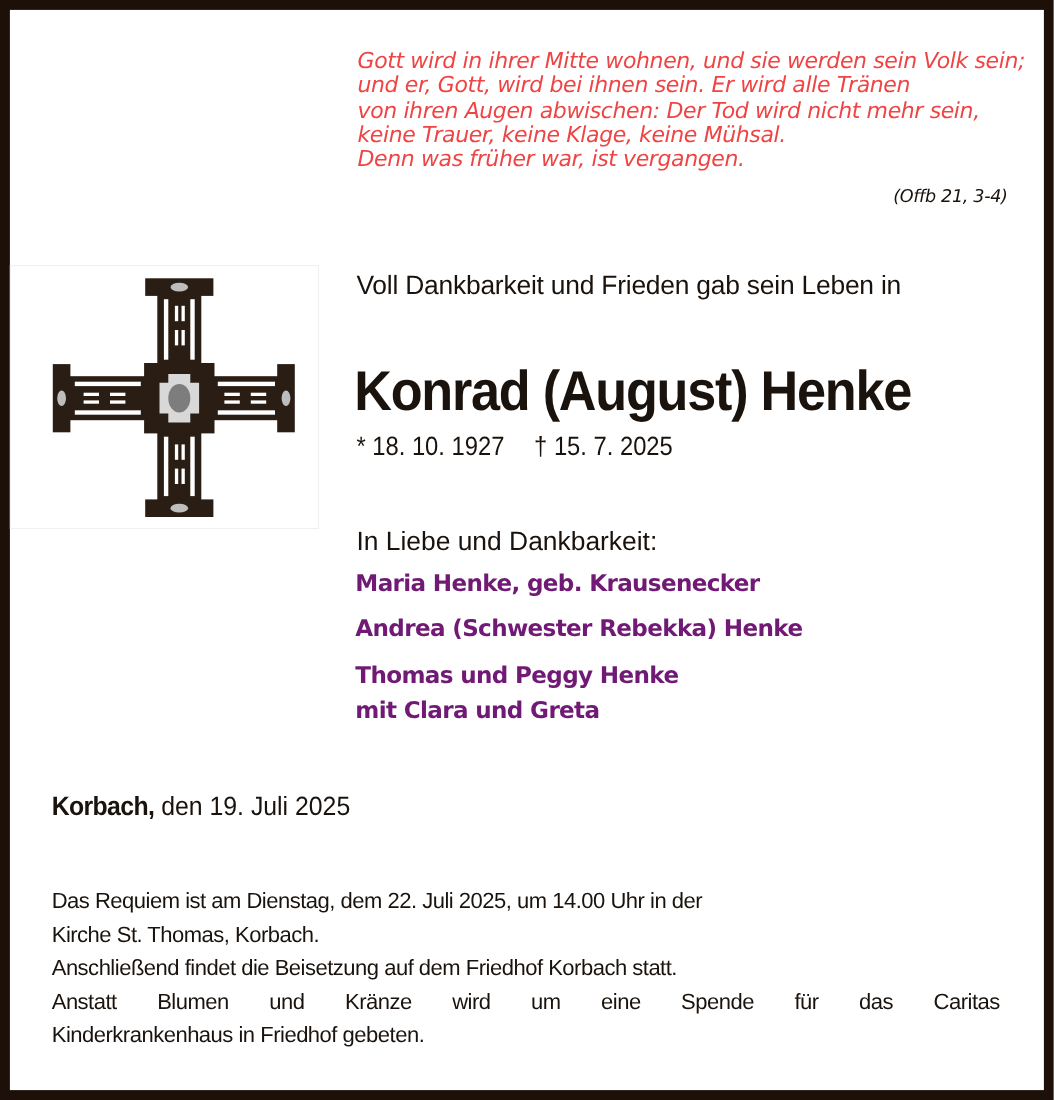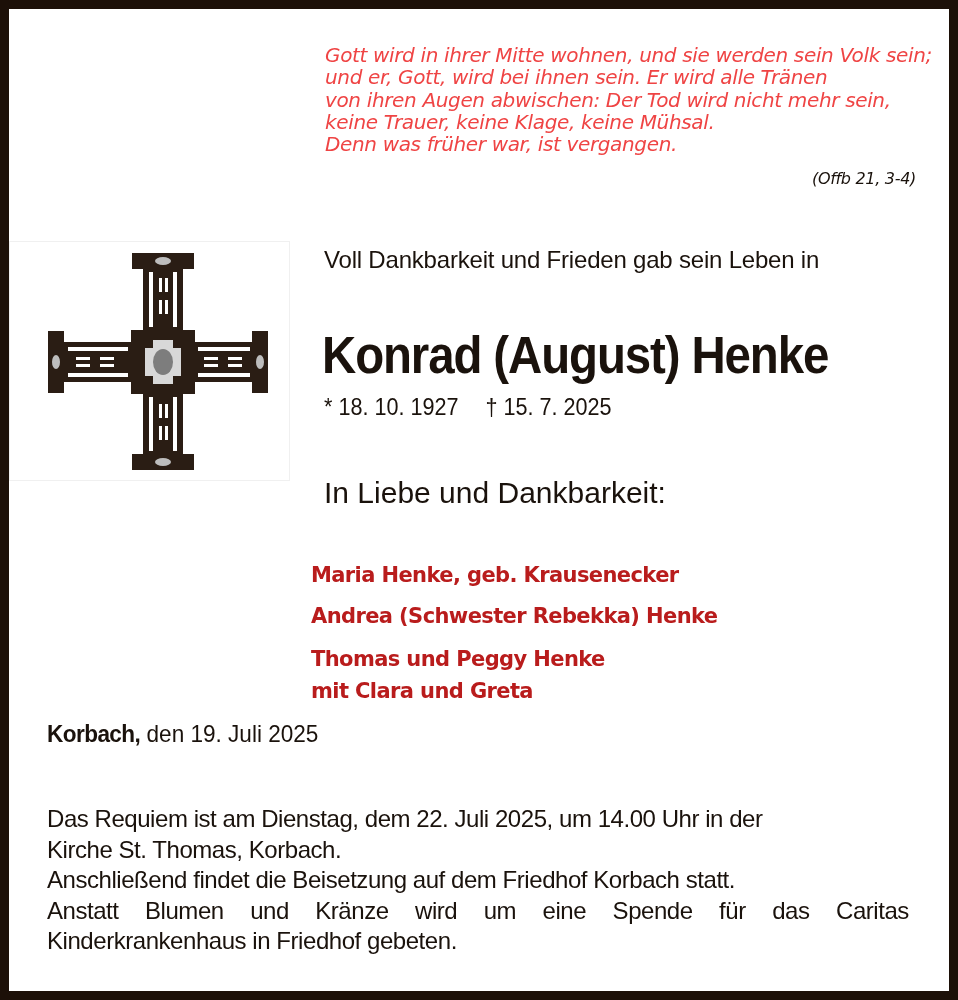--- a/index.html
+++ b/index.html
@@ -55,45 +55,44 @@
       font-family: "Liberation Sans", sans-serif;
       font-size: 24px; line-height: 30px; color: #1a120c; white-space: nowrap;
       transform: scaleX(0.9); transform-origin: left center;
     }
     .dates span { display: inline-block; }
     .dates .gap { width: 30px; }
 
     .mourners-intro {
       position: absolute; left: 324px; top: 478px;
       font-family: "Liberation Sans", sans-serif;
-      font-size: 30px; line-height: 30px; color: #1a120c; white-space: nowrap;
+      font-size: 24px; line-height: 30px; color: #1a120c; white-space: nowrap;
     }
     .mourners {
-      position: absolute; left: 311px; top: 516px;
+      position: absolute; left: 323px; top: 516px;
       font-family: "DejaVu Sans", sans-serif; font-weight: bold;
-      font-size: 21px; line-height: 28px; color: #b91c1c;
+      font-size: 21px; line-height: 28px; color: #701a75;
       letter-spacing: -0.6px;
-      margin-top: 45px;
     }
     .mourners .entry { display: block; margin-bottom: 13px; white-space: nowrap; }
     .mourners .entry .line { display: block; }
     .mourners .entry.multi .line { line-height: 32px; }
 
     .place-date {
       position: absolute; left: 47px; top: 719px;
       font-family: "Liberation Sans", sans-serif;
       font-size: 24px; line-height: 30px; color: #1a120c; white-space: nowrap;
       transform: scaleX(0.94); transform-origin: left center;
     }
     .place-date .place { font-weight: bold; letter-spacing: -0.6px; }
 
     .service {
       position: absolute; left: 47px; top: 804px; width: 862px;
       font-family: "Liberation Sans", sans-serif;
-      font-size: 24px; line-height: 30.5px; color: #1a120c;
+      font-size: 20px; line-height: 30.5px; color: #1a120c;
       letter-spacing: -0.45px;
     }
     .service .line { display: block; white-space: nowrap; }
     .service .justify { display: flex; justify-content: space-between; white-space: nowrap; }
   </style>
 </head>
 <body>
 
 <div class="frame"></div>
 

